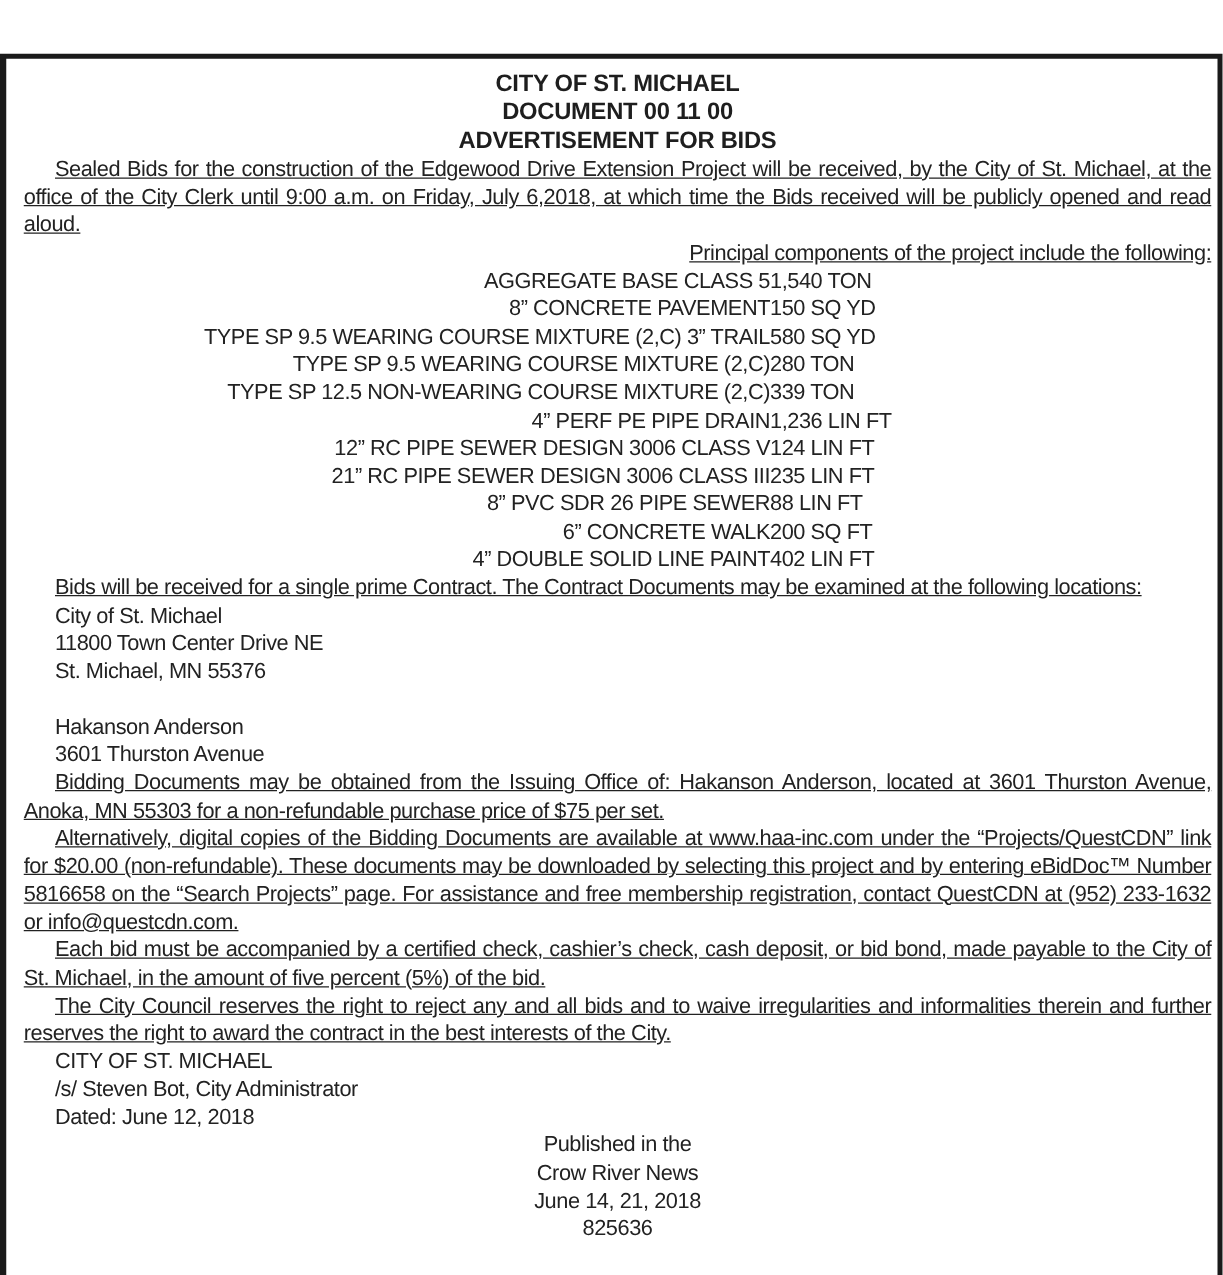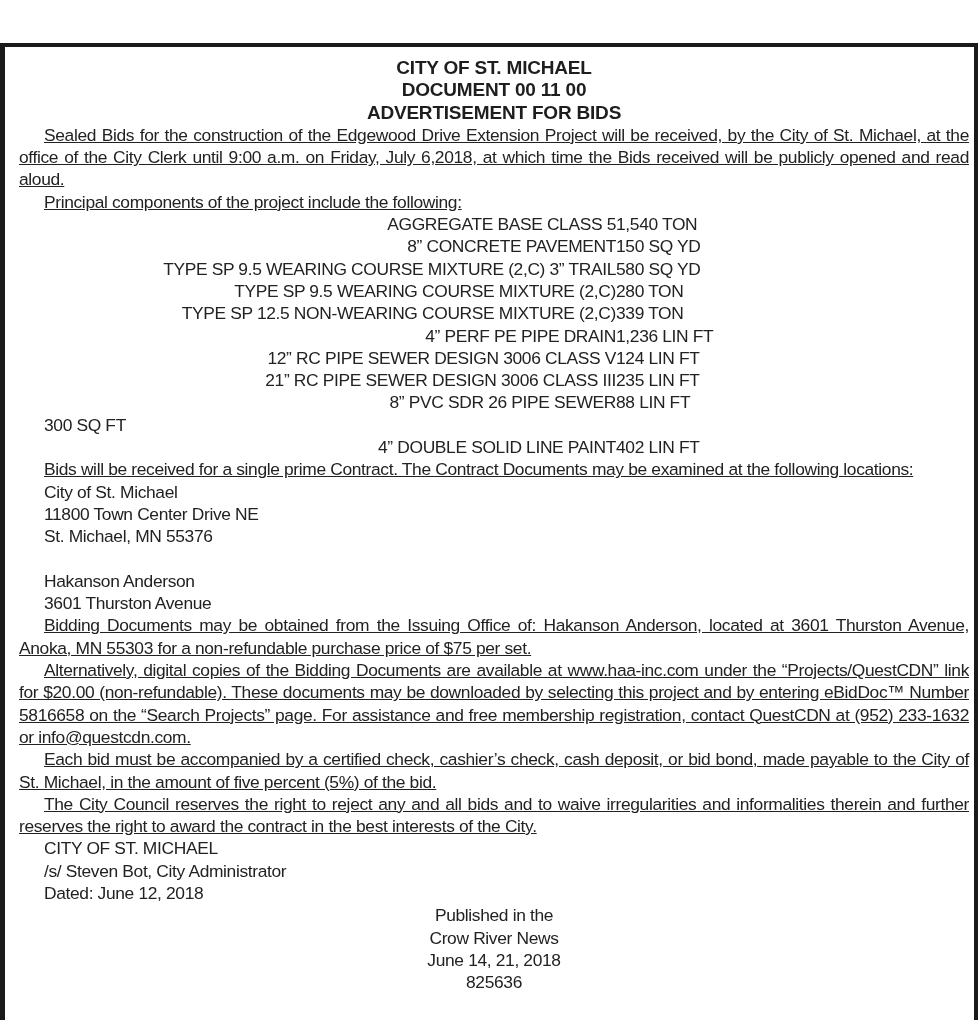--- a/index.html
+++ b/index.html
@@ -18,21 +18,21 @@
     position: absolute; left: 14px; top: 10px; width: 950px;
     font-family: "Liberation Sans", sans-serif;
     font-size: 17.4px; line-height: 22.3px; color: #222;
     letter-spacing: -0.35px;
   }
   .title {
     text-align: center; font-weight: bold; font-size: 19px;
     line-height: 22.3px; color: #1e1e1e; letter-spacing: -0.2px;
   }
   .para { text-align: justify; text-indent: 25px; margin: 0; text-decoration: underline; }
-  .para.nojust { text-align: left; }
+  .para.nojust { text-align: right; }
   .indent { padding-left: 25px; }
   .items { margin: 0; padding: 0; list-style: none; }
   .item { display: flex; padding-left: 25px; text-align: right; }
   .item .desc { width: 572px; white-space: nowrap; }
   .item .qty { white-space: nowrap; }
   .blank { height: 22.3px; }
   .center { text-align: center; }
 </style>
 </head>
 <body>
@@ -80,21 +80,22 @@
         </li>
       <li class="item">
           <span class="desc">21” RC PIPE SEWER DESIGN 3006 CLASS III</span>
           <span class="qty">235 LIN FT</span>
         </li>
       <li class="item">
           <span class="desc">8” PVC SDR 26 PIPE SEWER</span>
           <span class="qty">88 LIN FT</span>
         </li>
       <li class="item">
-          <span class="qty">300 SQ FT</span>
+          <span class="desc">6” CONCRETE WALK</span>
+          <span class="qty">200 SQ FT</span>
         </li>
       <li class="item">
           <span class="desc">4” DOUBLE SOLID LINE PAINT</span>
           <span class="qty">402 LIN FT</span>
         </li>
     </ul>
 
     <p class="para">Bids will be received for a single prime Contract. The Contract Documents may be examined at the following locations:</p>
 
     <div class="indent">

